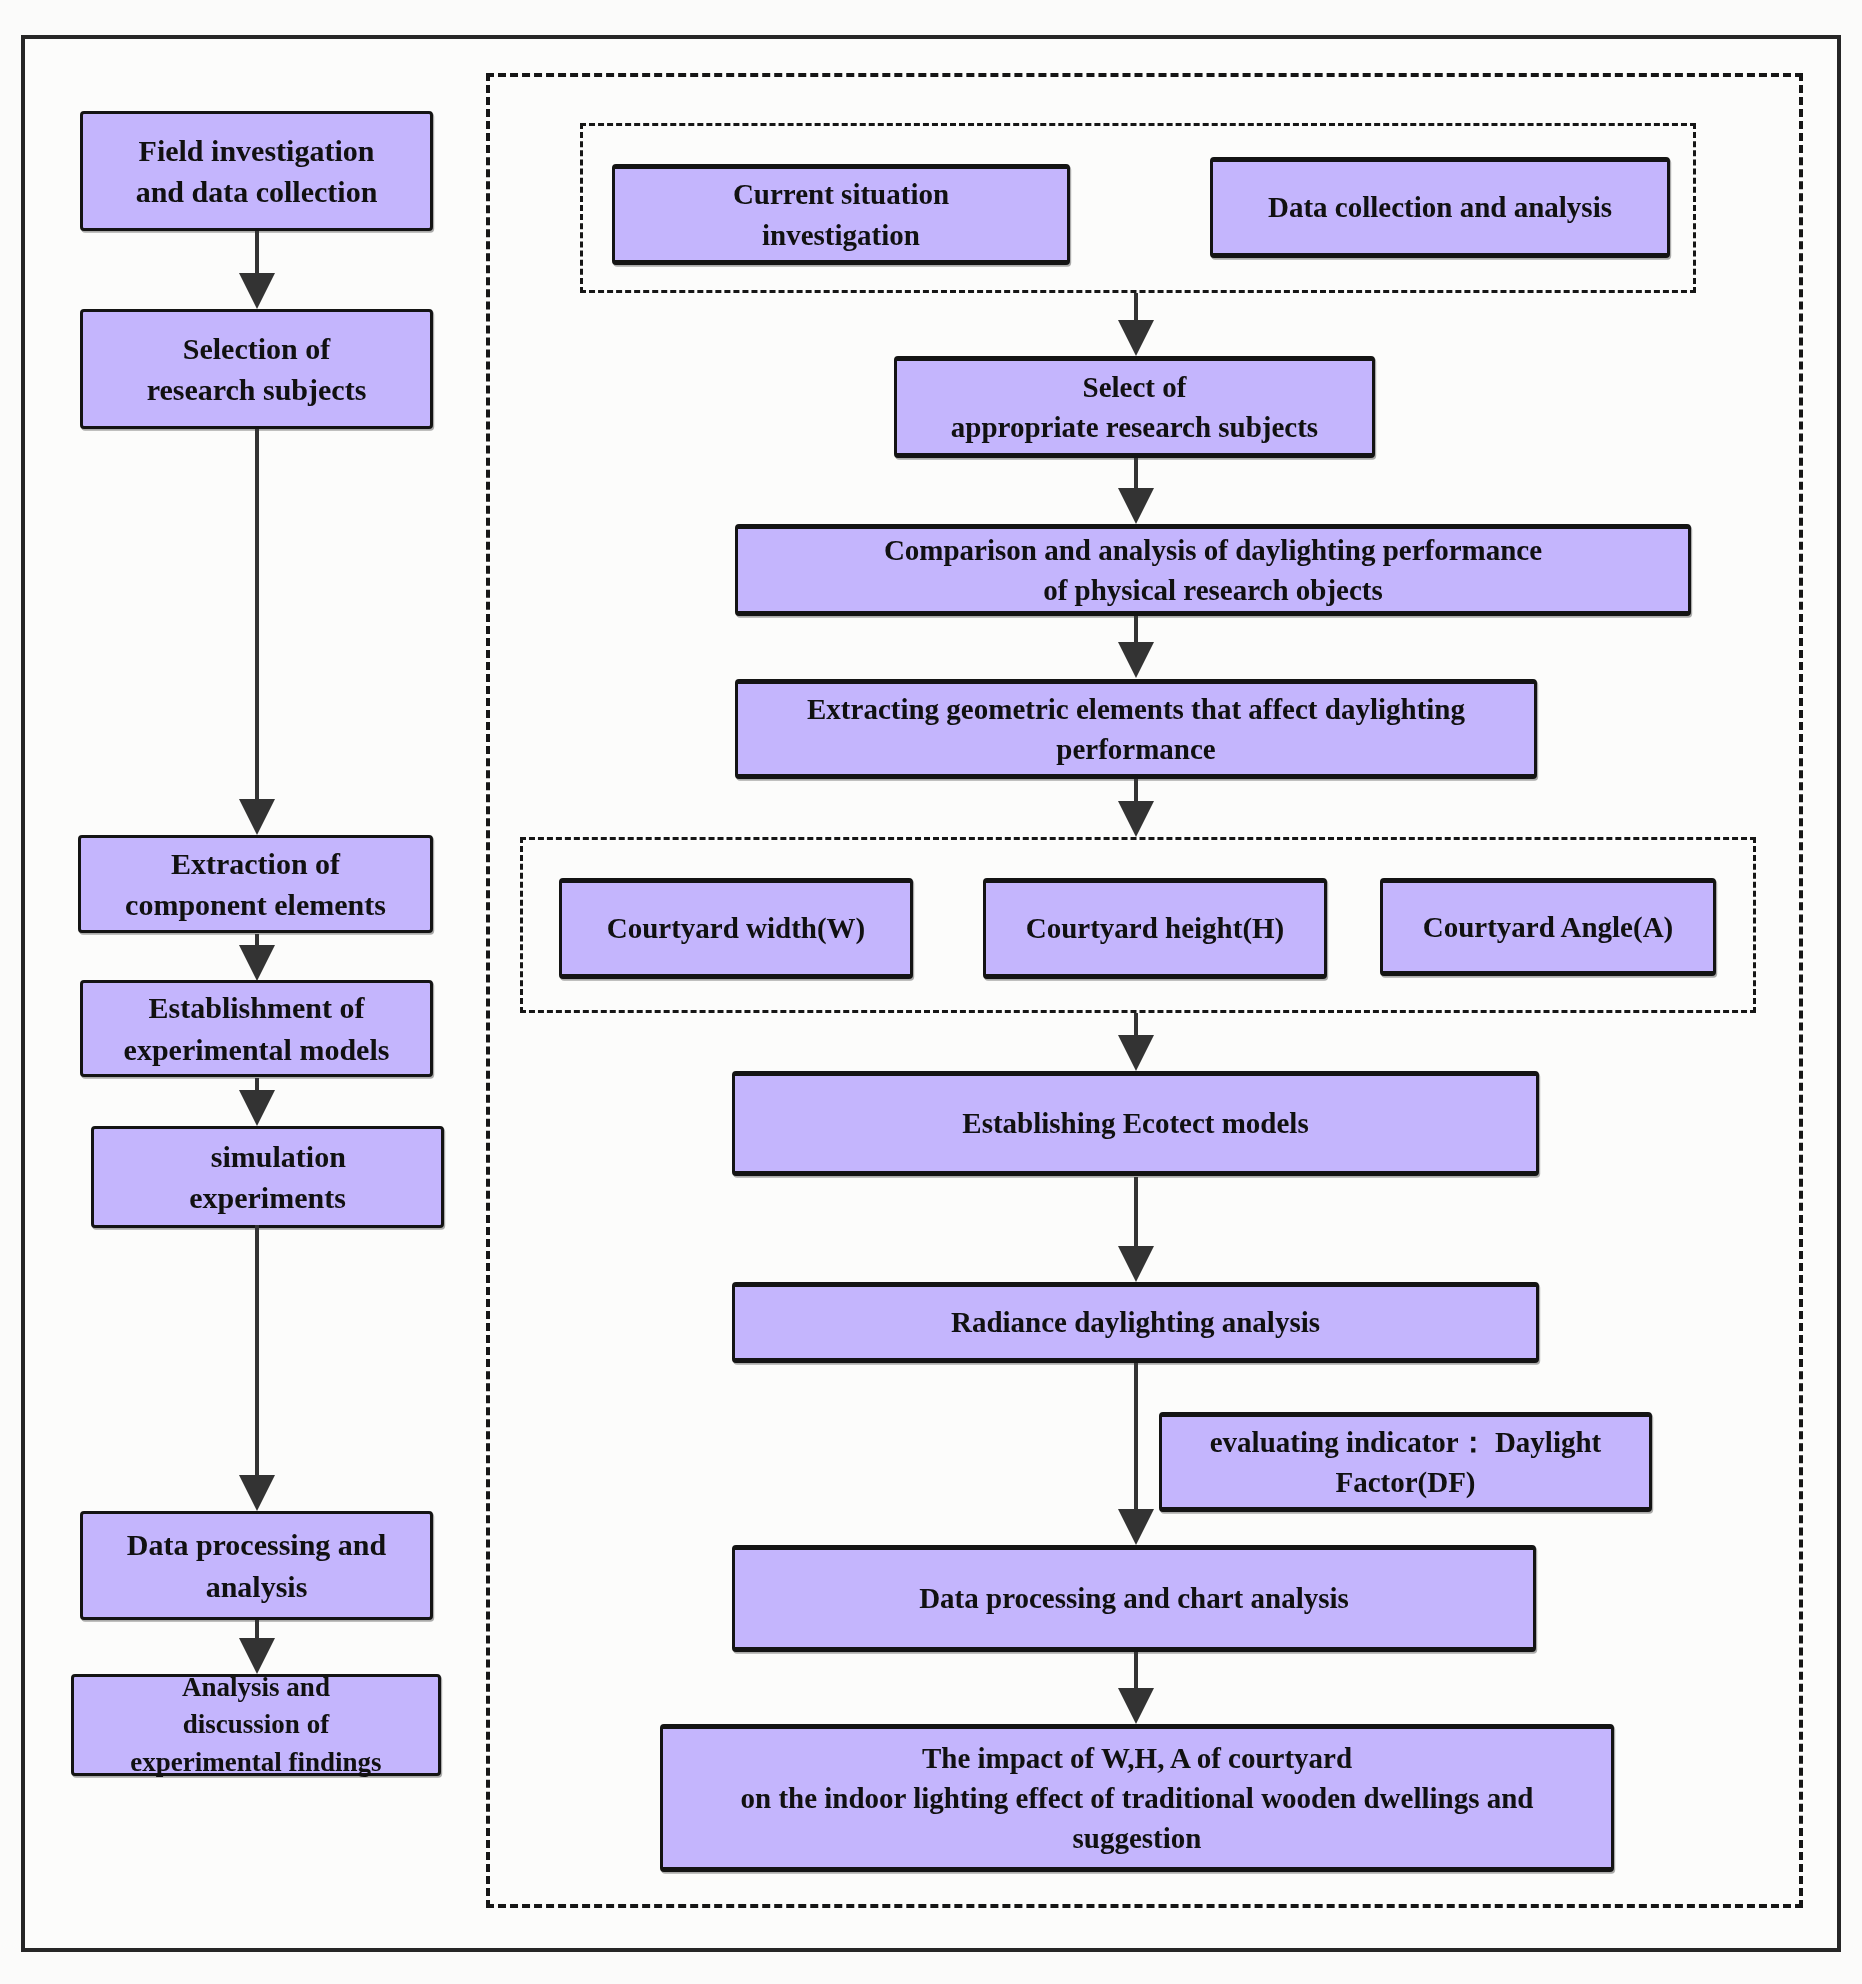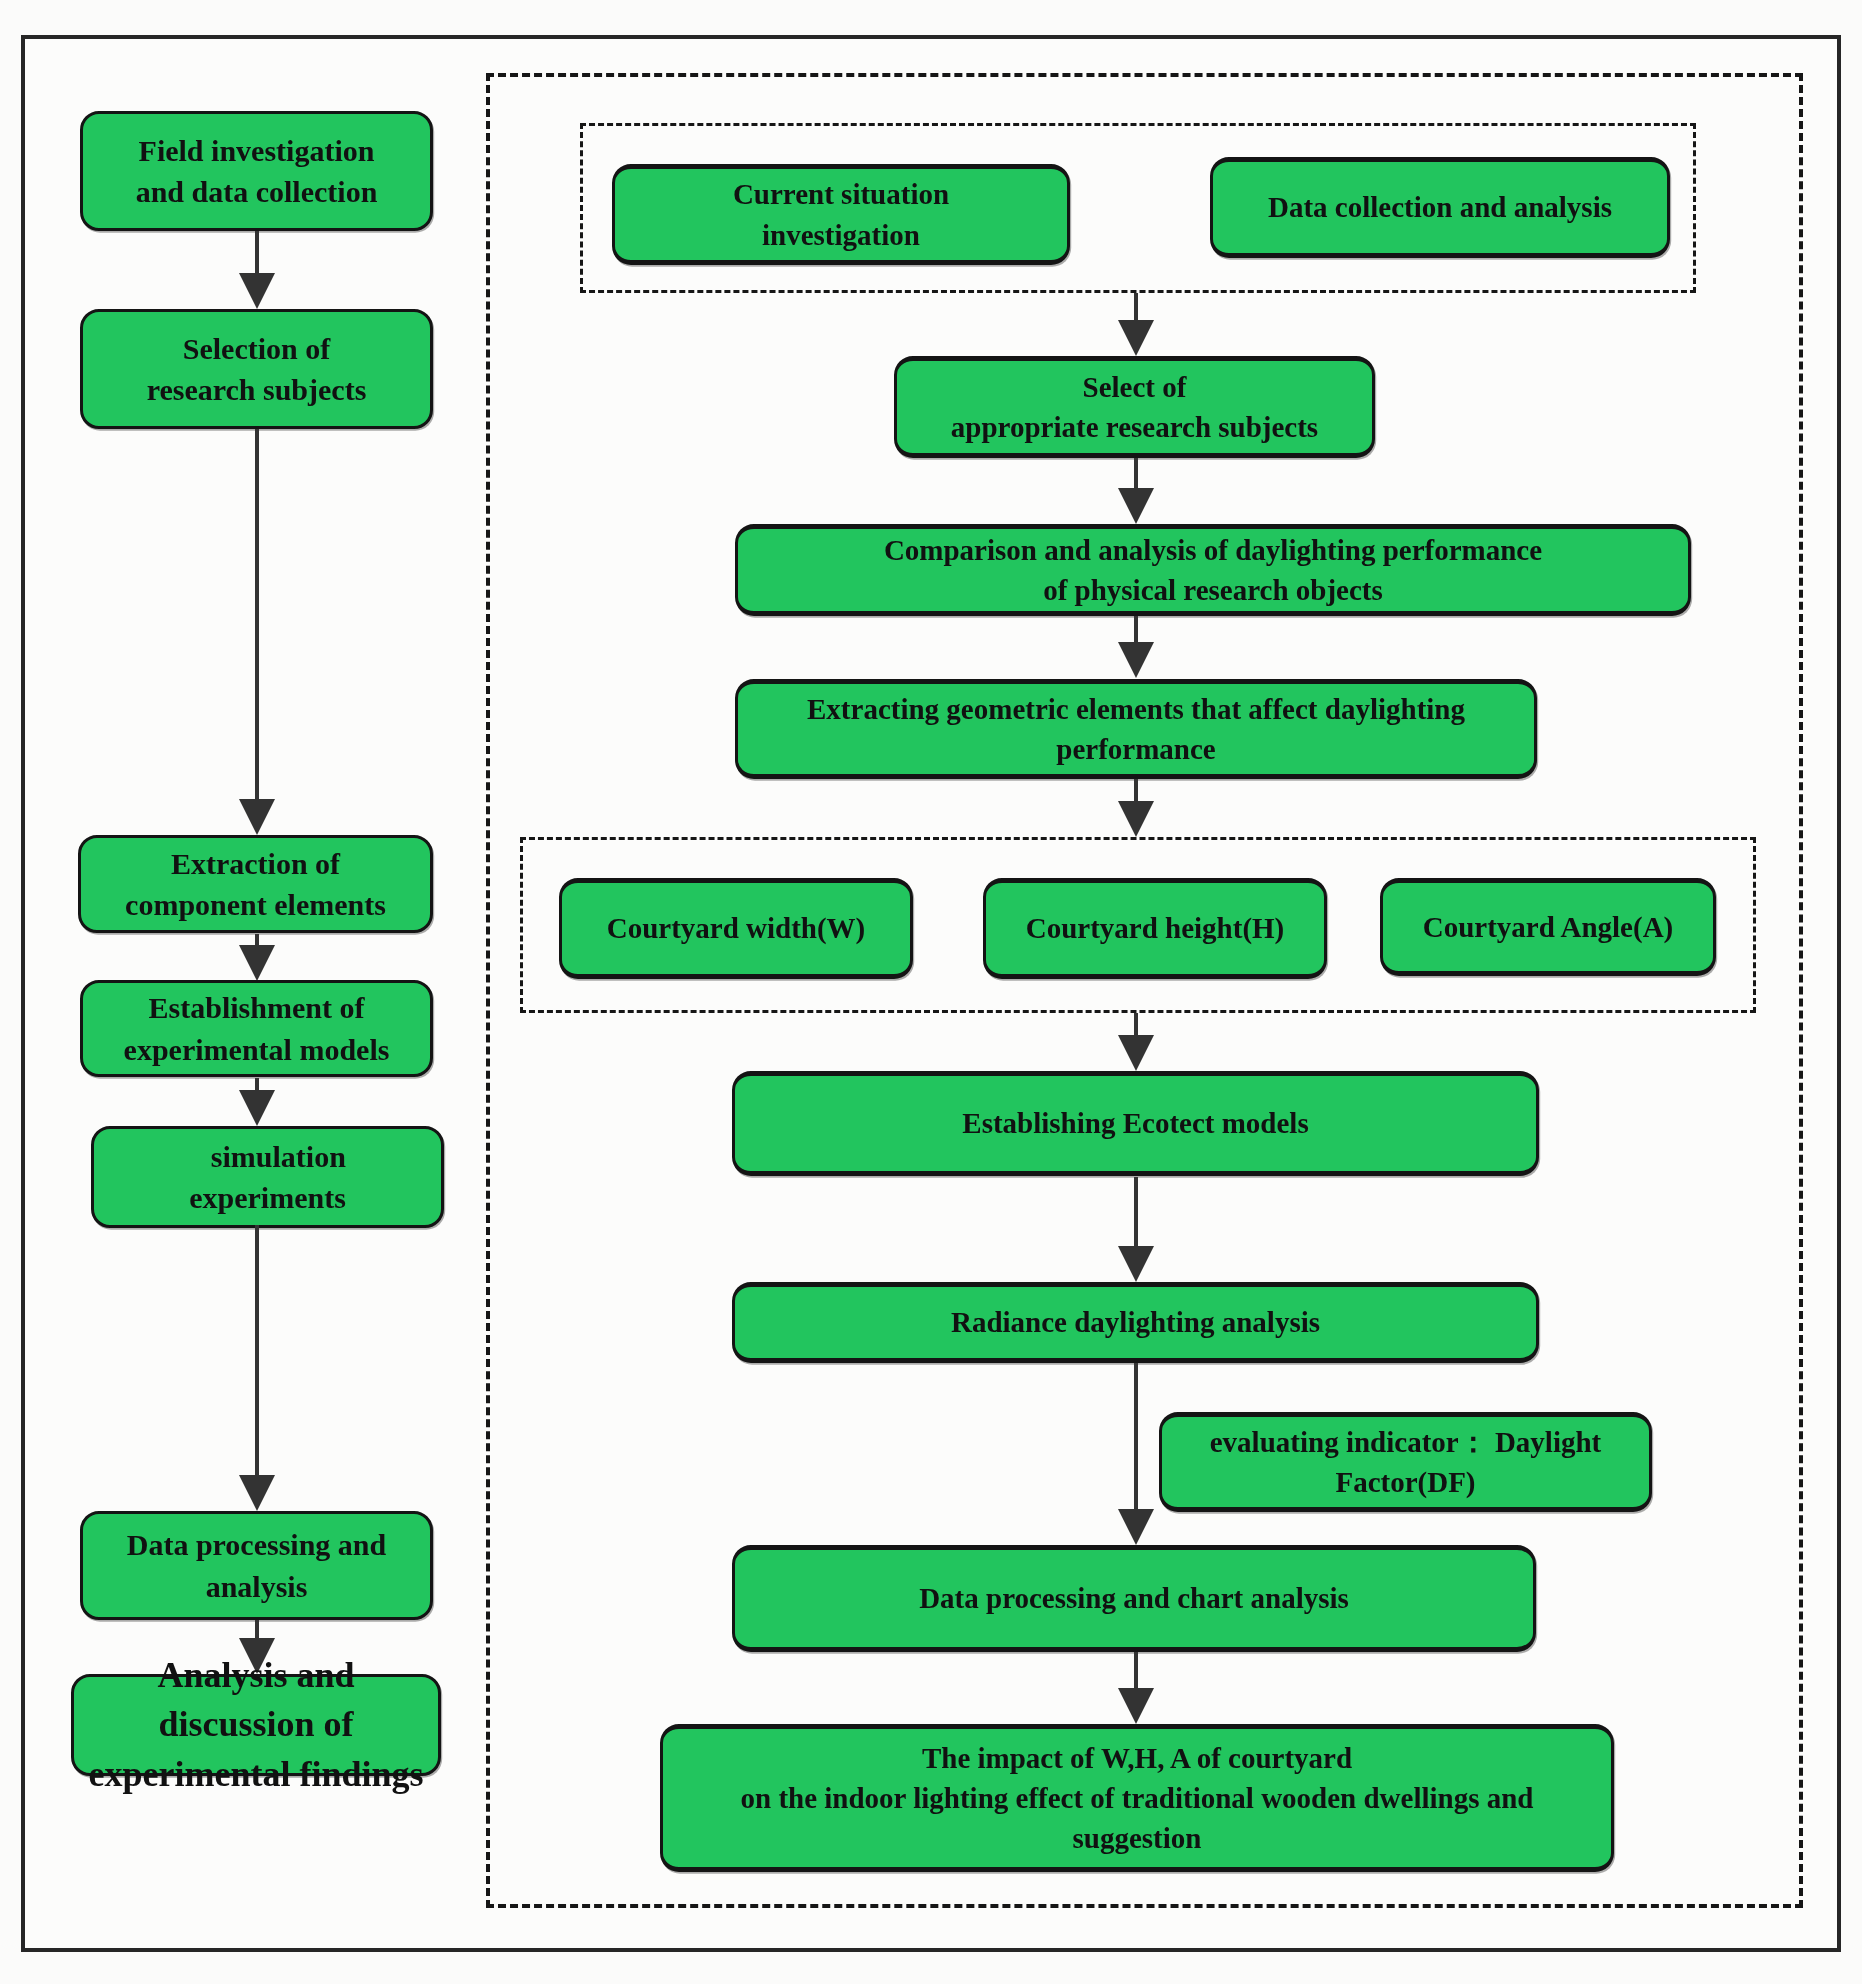--- a/index.html
+++ b/index.html
@@ -18,25 +18,25 @@
     position: absolute;
     left: 20.5px; top: 35px;
     width: 1820px; height: 1917px;
     border: 4.1px solid #262626;
     background: #fcfcfb;
     box-sizing: border-box;
   }
   .node {
     position: absolute;
     box-sizing: border-box;
-    background: #22c55e;
+    background: #c4b5fd;
     border: 3.5px solid #141414;
     border-top-width: 5.3px;
     border-bottom-width: 5.3px;
-    border-radius: 19px;
+    border-radius: 4px;
     display: flex;
     align-items: center;
     justify-content: center;
     text-align: center;
     white-space: pre-line;
     color: #111111;
     font-weight: bold;
     font-size: 29px;
     line-height: 1.38;
     padding: 3.5px 8.2px;
@@ -97,21 +97,21 @@
   <div class="node left-col" style="left:91px; top:1126px; width:353px; height:102px;text-align:right;">simulation
 experiments</div>
 
   <div class="varrow" style="left:255px; top:1225px; height:250px;"></div>
 
   <div class="node left-col" style="left:80px; top:1511px; width:353px; height:109px;">Data processing and
 analysis</div>
 
   <div class="varrow" style="left:255px; top:1620px; height:18px;"></div>
 
-  <div class="node left-col" style="left:71px; top:1674px; width:370px; height:102px; font-size:36px;">Analysis and
+  <div class="node left-col" style="left:71px; top:1674px; width:370px; height:102px; font-size:27px;">Analysis and
 discussion of
 experimental findings</div>
 
   <div class="dashed-box" style="left:486px; top:73px; width:1317px; height:1835px;"></div>
 
   <div class="dashed-box inner" style="left:580px; top:123px; width:1116px; height:170px;"></div>
 
   <div class="node" style="left:612px; top:157px; width:458px; height:101px;margin-top:7px;">Current situation
 investigation</div>
 

